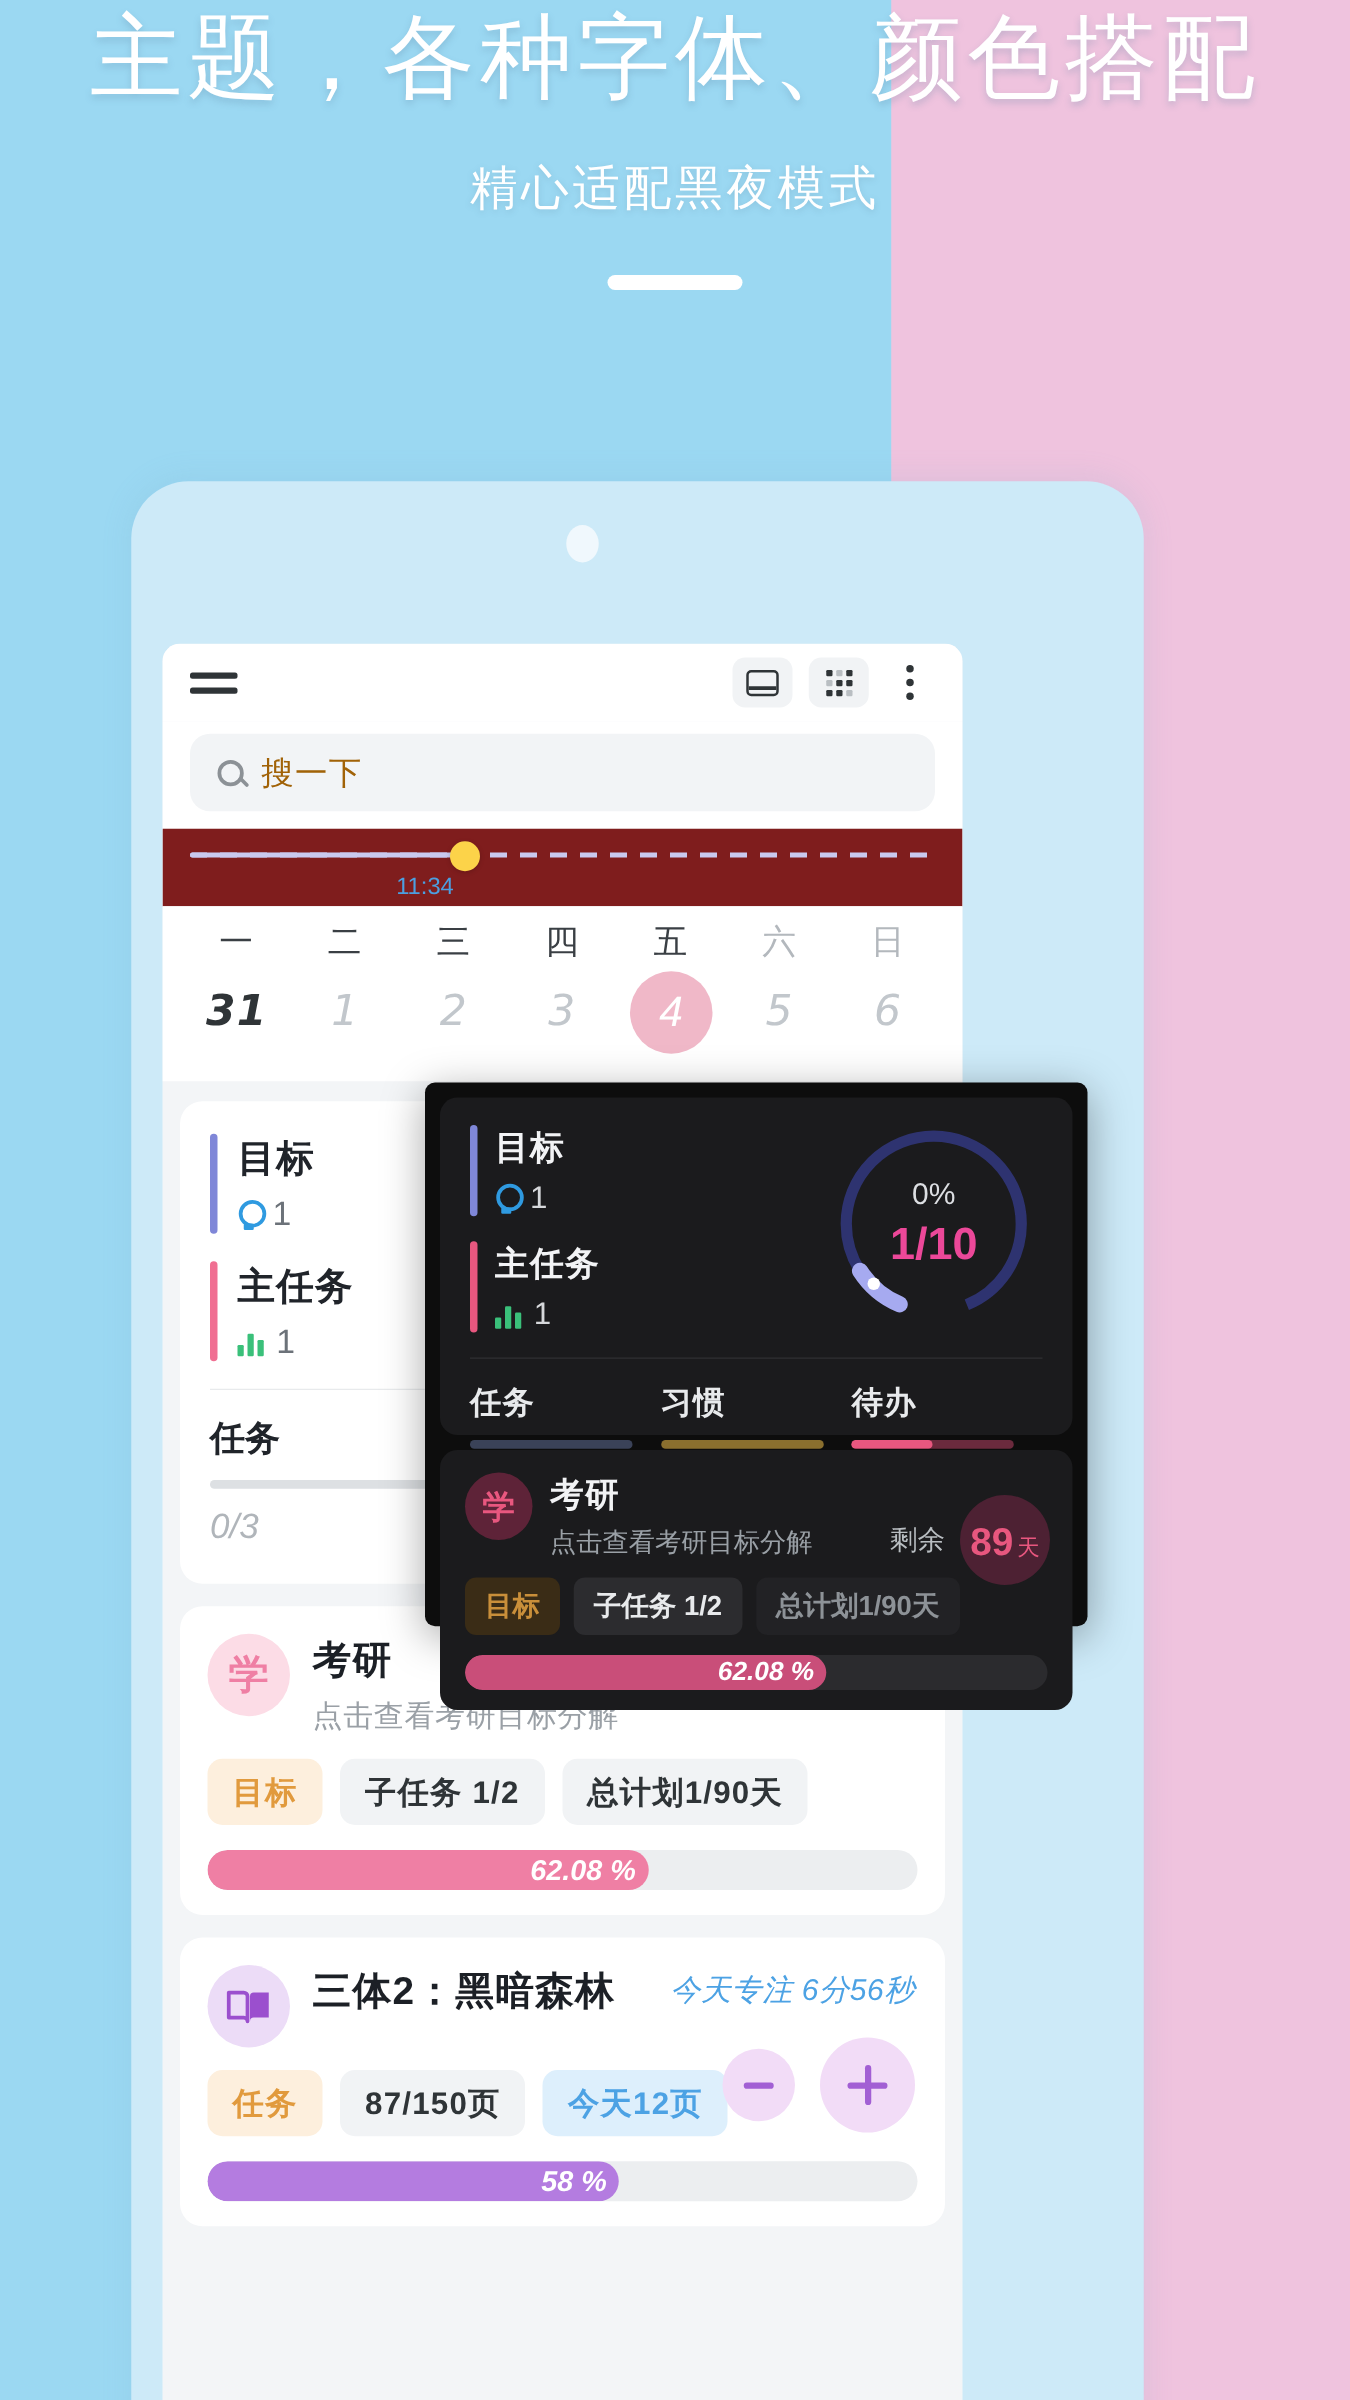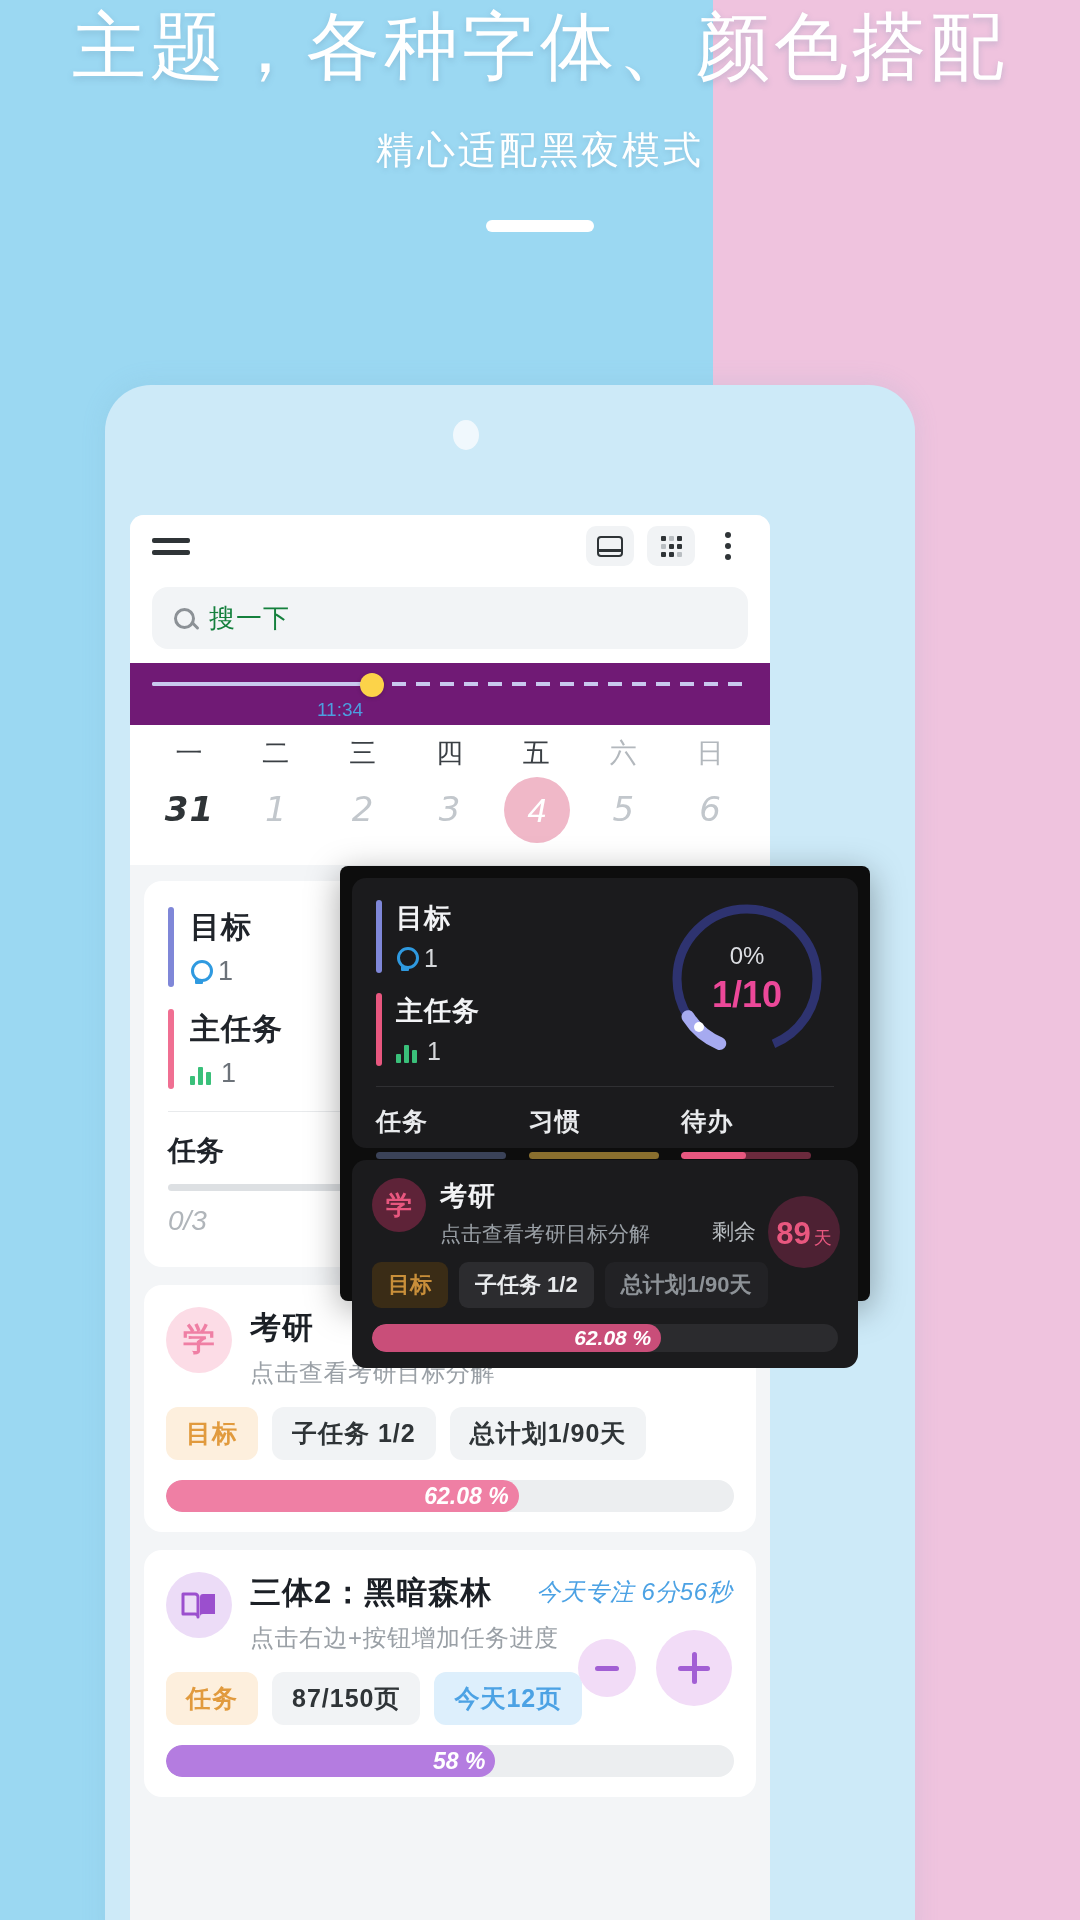--- a/index.html
+++ b/index.html
@@ -103,24 +103,24 @@
     display: flex; align-items: center; padding: 0 22px; gap: 14px;
   }
   .ic-search {
     width: 21px; height: 21px; border: 3px solid #8c9196; border-radius: 50%;
     position: relative; flex: none;
   }
   .ic-search::after {
     content:""; position:absolute; width:10px; height:3px; background:#8c9196;
     right:-8px; bottom:-1px; transform: rotate(45deg); border-radius:2px;
   }
-  .search-ph { font-size: 26px; color: #15803d; letter-spacing: 1px; text-align: center; }
-
-  
-  .timeline { background:#701a75; padding: 10px 22px 4px; }
+  .search-ph { font-size: 26px; color: #a16207; letter-spacing: 1px; text-align: center; }
+
+  
+  .timeline { background:#7f1d1d; padding: 10px 22px 4px; }
   .tl-track { position: relative; height: 22px; }
   .tl-line {
     position:absolute; left:0; right:0; top:9px; height:4px;
     background: repeating-linear-gradient(to right,#c9c9ef 0 14px, transparent 14px 24px);
     border-radius:2px;
   }
   .tl-line.solid { background: #c9c9ef; right: auto; width: 220px; }
   .tl-thumb {
     position:absolute; left: 208px; top: 0; width: 24px; height: 24px;
     border-radius:50%; background:#fcd349; box-shadow: 0 1px 4px rgba(0,0,0,.18);
@@ -466,21 +466,20 @@
     <div class="task-card">
       <div class="tc-head">
         <div class="tc-avatar av-purple">
           <svg width="38" height="32" viewBox="0 0 38 32">
             <path d="M3 5 h12 a3 3 0 0 1 3 3 v20 a3 3 0 0 0 -3 -3 H3 z" fill="none" stroke="#9b4fce" stroke-width="3" stroke-linejoin="round"></path>
             <path d="M35 5 h-12 a3 3 0 0 0 -3 3 v20 a3 3 0 0 1 3 -3 h12 z" fill="#9b4fce"></path>
           </svg>
         </div>
         <div>
           <div class="tc-title">三体2：黑暗森林</div>
-          <div class="tc-sub">点击右边+按钮增加任务进度</div>
         </div>
       </div>
       <div class="tc-right">
         <div class="focus-txt">今天专注 6分56秒</div>
         <div class="steppers">
           <div class="stepper minus">
             <span class="sg-h" style="width:24px;height:5px;"></span>
           </div>
           <div class="stepper plus">
             <span style="position:relative;display:block;width:32px;height:32px;">

